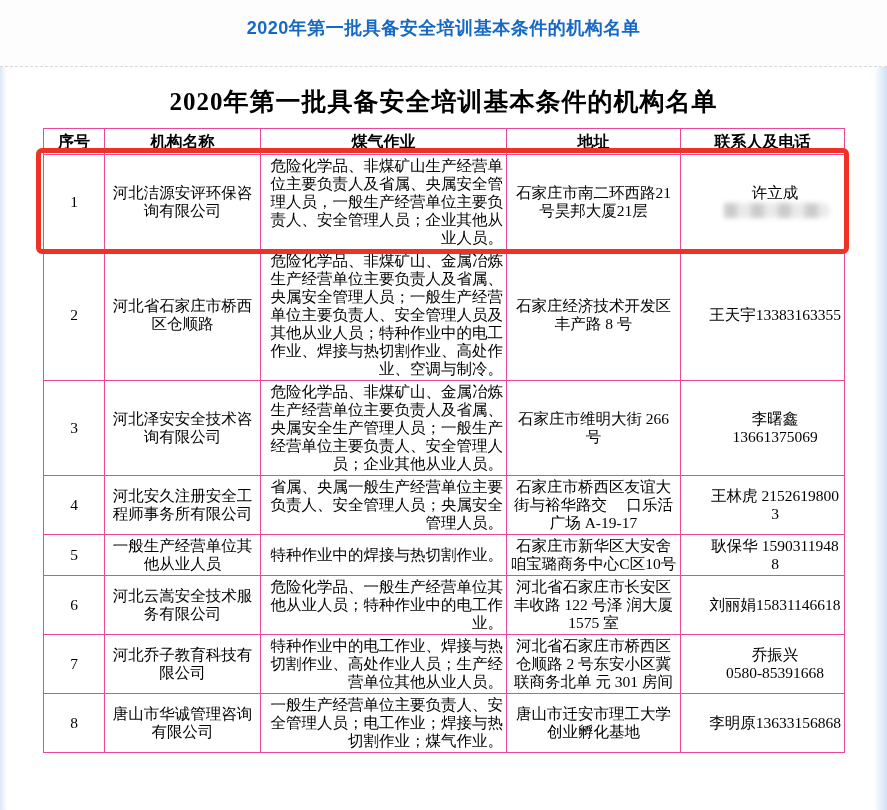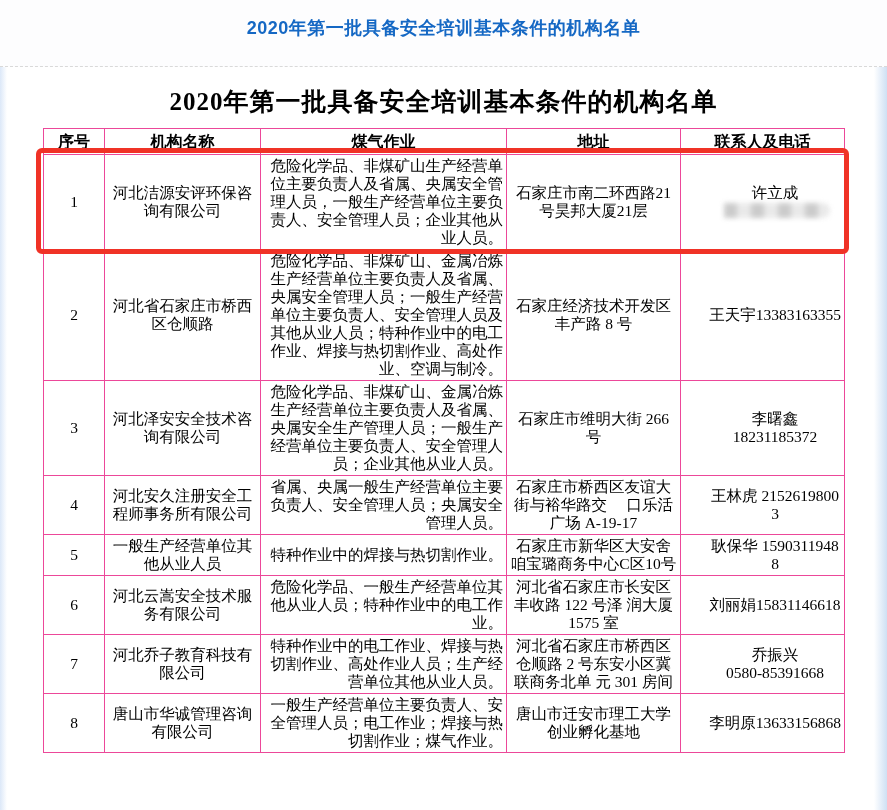--- a/index.html
+++ b/index.html
@@ -106,21 +106,21 @@
             <td class="cell-scope">危险化学品、非煤矿山、金属冶炼生产经营单位主要负责人及省属、央属安全管理人员；一般生产经营单位主要负责人、安全管理人员及其他从业人员；特种作业中的电工作业、焊接与热切割作业、高处作业、空调与制冷。</td>
             <td class="cell-address">石家庄经济技术开发区丰产路 8 号</td>
             <td class="cell-contact">王天宇13383163355</td>
           </tr>
           <tr>
             <td class="cell-no">3</td>
             <td class="cell-name">河北泽安安全技术咨询有限公司</td>
             <td class="cell-scope">危险化学品、非煤矿山、金属冶炼生产经营单位主要负责人及省属、央属安全生产管理人员；一般生产经营单位主要负责人、安全管理人员；企业其他从业人员。</td>
             <td class="cell-address">石家庄市维明大街 266 号</td>
             <td class="cell-contact">李曙鑫
-18231185372</td>
+13661375069</td>
           </tr>
           <tr>
             <td class="cell-no">4</td>
             <td class="cell-name">河北安久注册安全工程师事务所有限公司</td>
             <td class="cell-scope">省属、央属一般生产经营单位主要负责人、安全管理人员；央属安全管理人员。</td>
             <td class="cell-address">石家庄市桥西区友谊大街与裕华路交　 口乐活广场 A-19-17</td>
             <td class="cell-contact">王林虎 21526198003</td>
           </tr>
           <tr>
             <td class="cell-no">5</td>

